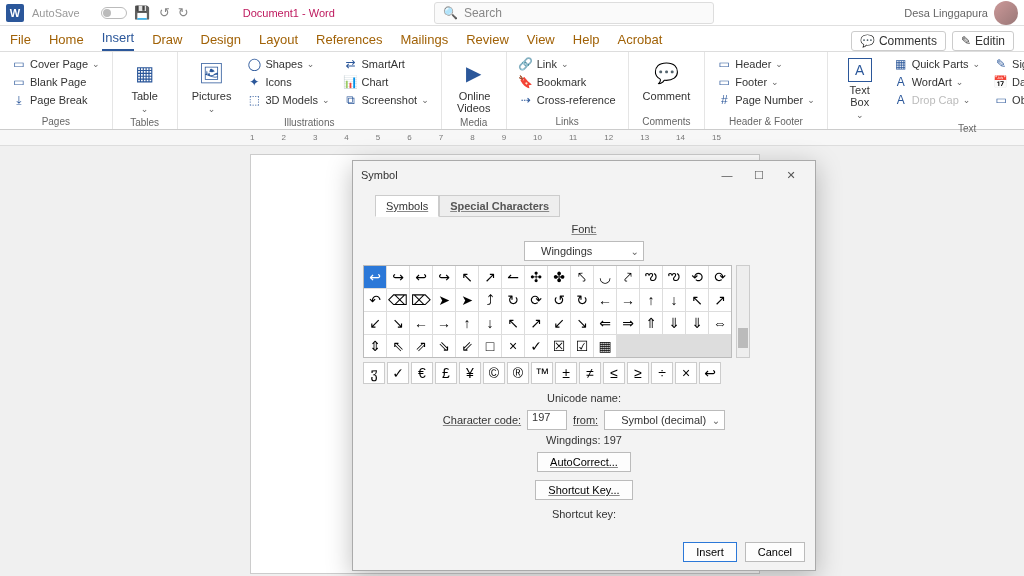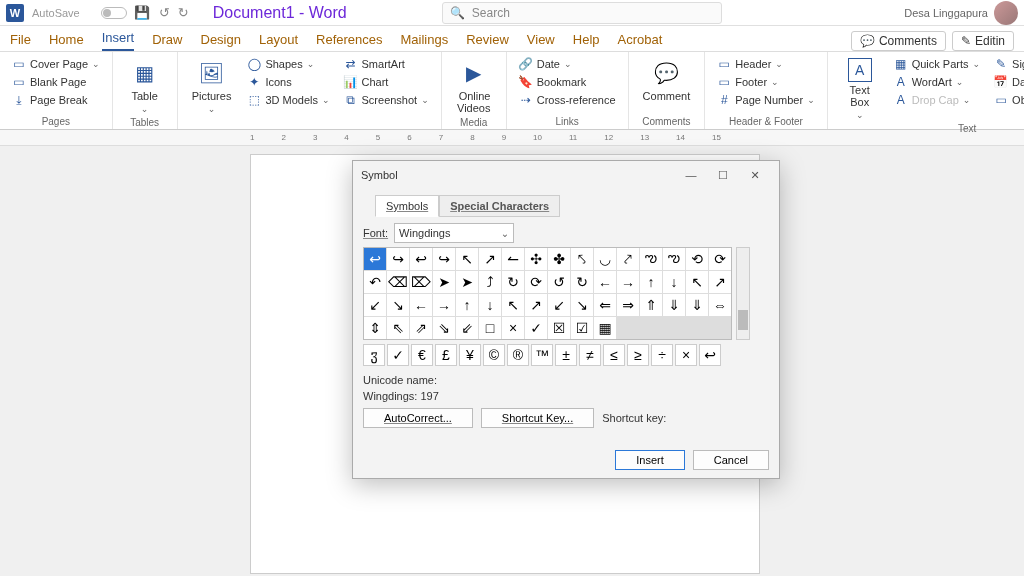--- a/index.html
+++ b/index.html
@@ -6,21 +6,21 @@
 body { background:#f0f0f0; width:1024px; height:576px; overflow:hidden; position:relative; font-size:12px; color:#333; }
 
 
 .titlebar { height:26px; background:#fff; display:flex; align-items:center; padding:0 6px; gap:8px; border-bottom:1px solid #e0e0e0;}
 .word-icon { width:18px; height:18px; background:#2b579a; color:#fff; display:flex; align-items:center; justify-content:center; font-weight:bold; border-radius:2px; font-size:11px;}
 .autosave { color:#999; font-size:11px; display:flex; align-items:flex-start; gap:21px;}
 .toggle { width:26px; height:12px; border:1px solid #bbb; border-radius:6px; position:relative;}
 .toggle::after{content:"";position:absolute;width:8px;height:8px;border-radius:50%;background:#bbb;top:1px;left:1px;}
 .qat { display:flex; gap:8px; color:#888;}
 .qat span{font-size:13px;}
-.doc-title { margin-left:16px; color:#6d28d9; font-size:16px;}
+.doc-title { margin-left:46px; color:#be185d; font-size:11px;}
 .searchbox { margin-left:auto; margin-right:auto; width:280px; height:22px; border:1px solid #ddd; border-radius:3px; display:flex; align-items:center; padding:0 8px; background:#fafafa; color:#888; gap:6px;}
 .userblock { margin-left:auto; display:flex; align-items:center; gap:6px; color:#666; font-size:11px; }
 .avatar { width:24px; height:24px; border-radius:50%; background:linear-gradient(135deg,#c99,#977);}
 
 
 .tabs { height:26px; background:#fff; display:flex; align-items:flex-end; padding:0 10px; gap:18px; border-bottom:1px solid #ddd; }
 .tab { font-size:13px; color:#a16207; padding-bottom:4px; cursor:pointer; }
 .tab.active { color:#2b579a; border-bottom:2px solid #2b579a; font-weight:500;}
 .tabs-right { margin-left:auto; display:flex; gap:6px;}
 .rbtn { border:1px solid #ccc; padding:2px 8px; border-radius:3px; font-size:12px; display:flex; align-items:center; gap:4px; background:#fff;}
@@ -36,41 +36,41 @@
 .sbtn { display:flex; align-items:center; gap:4px; font-size:11px; color:#333; padding:1px 2px; white-space:nowrap;}
 .sbtn .sicon{ width:14px; height:14px; display:inline-flex; align-items:center; justify-content:center; color:#2b579a; font-size:12px;}
 .caretd::after{content:" ⌄"; color:#666; font-size:9px;}
 
 
 .ruler { height:16px; background:#f7f7f7; border-bottom:1px solid #ddd; font-size:8px; color:#777; display:flex; align-items:center; padding-left:250px; gap:27px;}
 .canvas { background:#f0f0f0; height:430px; position:relative;}
 .page { position:absolute; left:250px; top:8px; width:510px; height:420px; background:#fff; border:1px solid #ccc;}
 
 
-.dialog { position:absolute; left:352px; top:160px; width:428px; background:#f3f3f3; border:1px solid #aaa; box-shadow:0 6px 24px rgba(0,0,0,0.25); font-size:11px;}
+.dialog { position:absolute; left:352px; top:160px; width:464px; background:#f3f3f3; border:1px solid #aaa; box-shadow:0 6px 24px rgba(0,0,0,0.25); font-size:11px;}
 .dlg-title { height:28px; display:flex; align-items:center; padding:0 8px; background:#f3f3f3;}
 .dlg-title .spacer{flex:1;}
 .winbtn{ width:32px; height:24px; display:flex; align-items:center; justify-content:center; color:#555; font-size:11px;}
 .dlg-body { padding:6px 10px 10px 10px; background:#f3f3f3;}
 .dlg-tabs { display:flex; gap:0; margin-bottom:6px;padding-left:12px;}
 .dlg-tab { padding:4px 10px; border:1px solid #ccc; background:#fff; border-bottom:1px solid #fff; font-size:11px;}
 .dlg-tab.inactive { background:#eee; border-bottom:1px solid #ccc; color:#555;font-weight:bold;}
-.row { display:flex; align-items:center; gap:6px; margin:4px 0;}
-.selectbox { border:1px solid #bbb; height:20px; padding:0 18px 0 4px; background:#fff; position:relative; min-width:120px; display:flex; align-items:center;}
+.row { display:flex; align-items:center; gap:6px; margin:4px 0;flex-direction:column;}
+.selectbox { border:1px solid #bbb; height:20px; padding:0 18px 0 16px; background:#fff; position:relative; min-width:120px; display:flex; align-items:center;}
 .selectbox::after{content:"⌄"; position:absolute; right:4px; color:#666; font-size:10px;}
 .symgrid { display:grid; grid-template-columns:repeat(16,22px); grid-auto-rows:22px; gap:1px; background:#ddd; border:1px solid #bbb; width:fit-content;}
 .symcell { background:#fff; display:flex; align-items:center; justify-content:center; font-size:14px; color:#000; font-family:"Segoe UI Symbol",Arial;}
 .symcell.sel { background:#2b78d8; color:#fff;}
 .gridwrap { display:flex; gap:4px;}
 .vscroll { width:14px; background:#eee; border:1px solid #ccc; position:relative;}
 .vscroll .thumb{position:absolute; left:1px; right:1px; top:62px; height:20px; background:#bbb;}
 .recent { display:flex; gap:2px; margin-top:4px;}
 .recent .symcell{ width:22px; height:22px; border:1px solid #ccc;}
 .smallinput { border:1px solid #bbb; height:20px; width:40px; padding:0 4px; background:#fff;}
-.btn { border:1px solid #bbb; background:#fdfdfd; padding:3px 20px; font-size:11px;}
+.btn { border:1px solid #bbb; background:#fdfdfd; padding:3px 12px; font-size:11px;}
 .btn.primary { border:1px solid #2b78d8;}
 .dlg-foot { display:flex; justify-content:flex-end; gap:8px; padding:8px 10px; }
 .under { text-decoration:underline; text-decoration-color:#888;}
 </style>
 </head>
 <body>
 
 <div class="titlebar">
   <div class="word-icon">W</div>
   <div class="autosave">
@@ -171,39 +171,40 @@
       <div class="sbtn">
             <span class="sicon">📊</span>
             <span>Chart</span>
           </div>
       <div class="sbtn caretd">
             <span class="sicon">⧉</span>
             <span>Screenshot</span>
           </div>
     </div>
   </div>
+      <div class="group-label">Illustrations</div>
     </div>
 
   <div class="group">
       <div class="group-body">
     <div class="vbtn">
           <div class="bigicon">▶</div>
           <span style="white-space:pre-line;text-align:right">Online
 Videos</span>
         </div>
   </div>
       <div class="group-label">Media</div>
     </div>
 
   <div class="group">
       <div class="group-body">
     <div class="stack">
       <div class="sbtn caretd">
             <span class="sicon">🔗</span>
-            <span>Date</span>
+            <span>Link</span>
           </div>
       <div class="sbtn">
             <span class="sicon">🔖</span>
             <span>Bookmark</span>
           </div>
       <div class="sbtn">
             <span class="sicon">⇢</span>
             <span>Cross-reference</span>
           </div>
     </div>
@@ -401,20 +402,28 @@
         <div class="symcell">±</div>
         <div class="symcell">≠</div>
         <div class="symcell">≤</div>
         <div class="symcell">≥</div>
         <div class="symcell">÷</div>
         <div class="symcell">×</div>
         <div class="symcell">↩</div>
       </div>
     <div class="row" style="margin-top:8px;justify-content:space-between">
       <span>Unicode name:</span>
+      <div style="display:flex;gap:6px;align-items:center">
+        <span class="under">Character code:</span>
+        <div class="smallinput">197</div>
+        <span class="under">from:</span>
+        <div class="selectbox" style="min-width:110px">
+            <span>Symbol (decimal)</span>
+          </div>
+      </div>
     </div>
     <div class="row">
         <span>Wingdings: 197</span>
       </div>
     <div class="row" style="gap:8px;margin-top:6px">
       <button class="btn"><span class="under">AutoCorrect...</span></button>
       <button class="btn"><span class="under">Shortcut Key...</span></button>
       <span>Shortcut key:</span>
     </div>
   </div>

